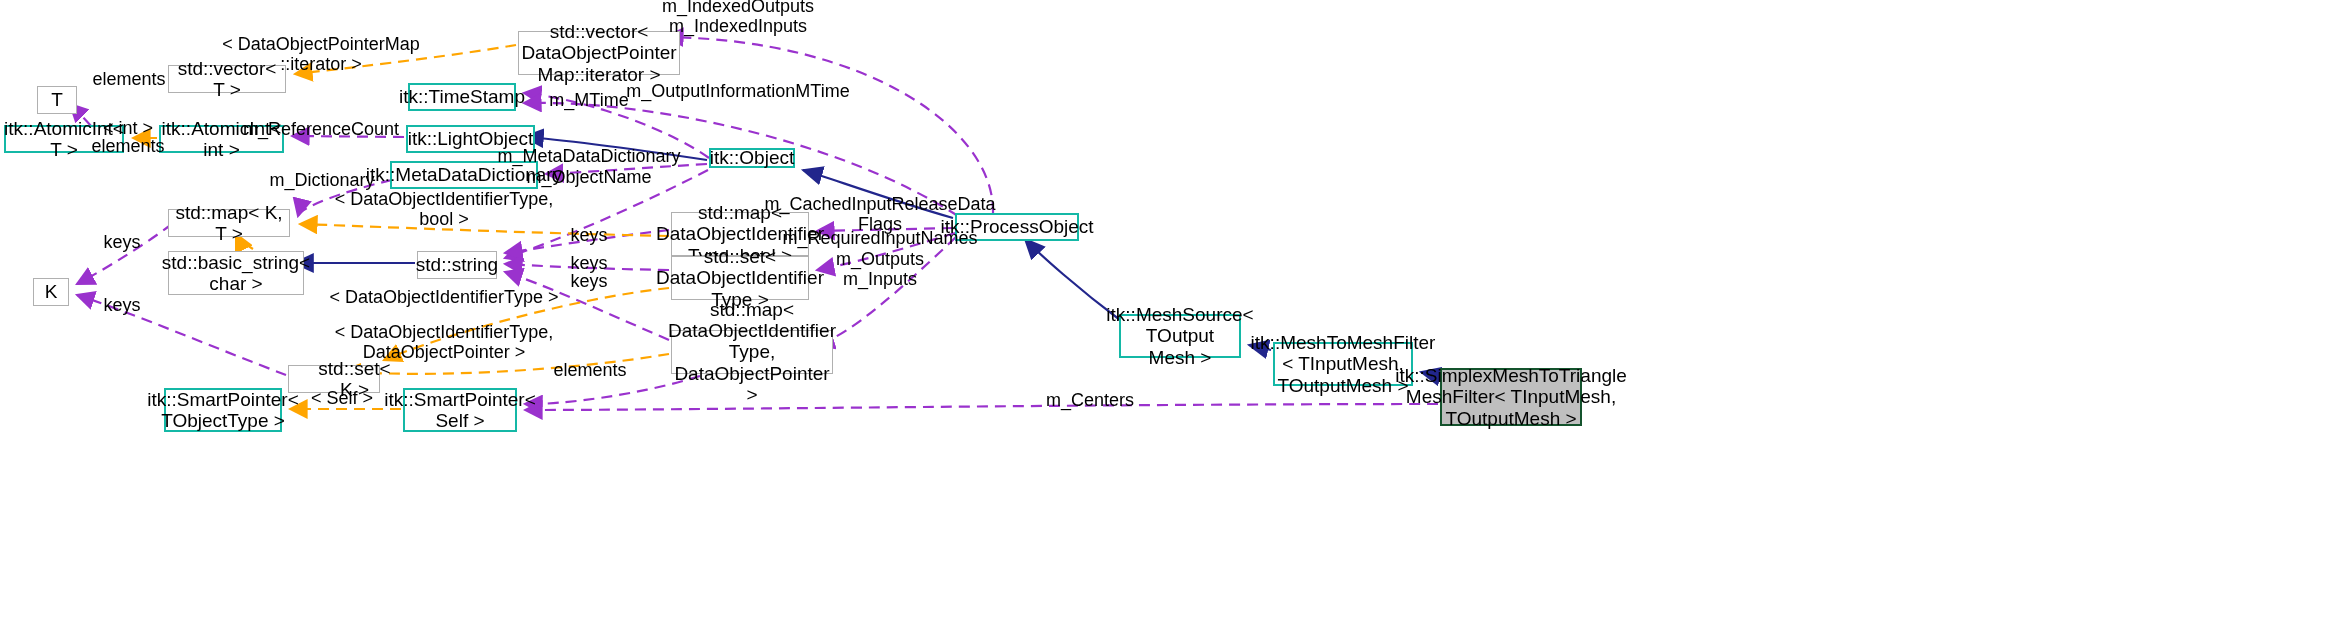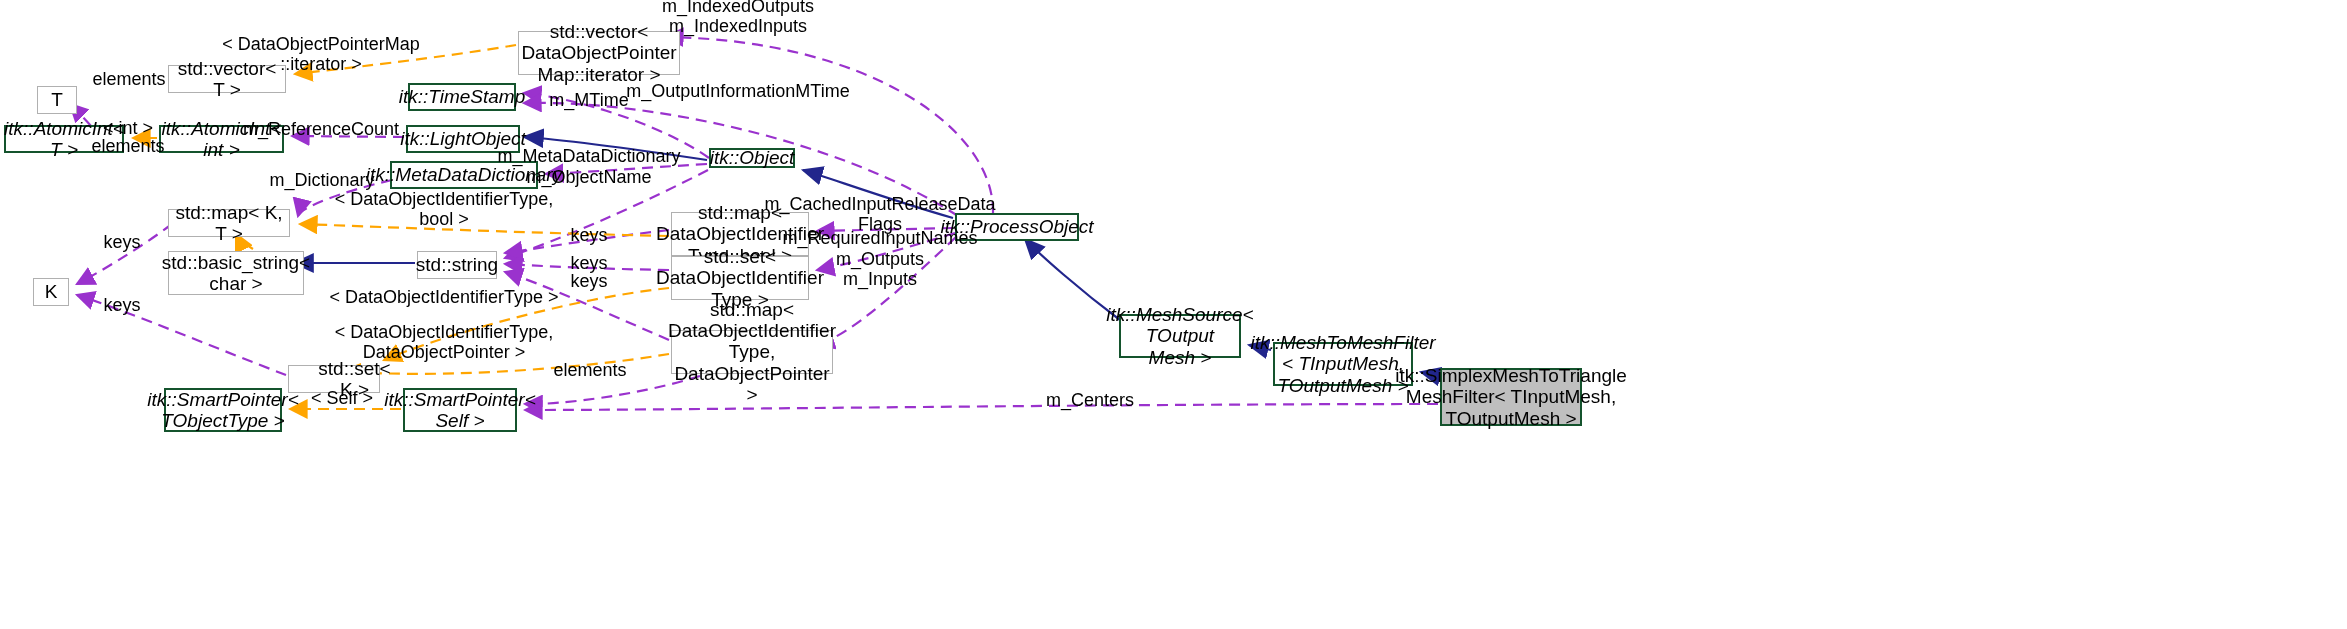--- a/index.html
+++ b/index.html
@@ -36,22 +36,21 @@
     background: #ffffff;
     white-space: pre-line;
     padding: 1px 4px;
   }
   
   .node.thin {
     border: 1px solid #b0b0b0;
   }
   
   .node.thick {
-    border: 2px solid #14532d;
-    font-style: italic;
+    border: 2px solid #14b8a6;
   }
   
   .node.current {
     border: 2px solid #14532d;
     background: #bfbfbf;
   }
   .edge-label {
     position: absolute;
     font-size: 18px;
     line-height: 1.1;
@@ -152,21 +151,21 @@
     </g>
   </svg>
 
   <div class="node thin" style="left:37px;  top:86px;  width:40px;  height:28px;">T</div>
   <div class="node thin" style="left:168px; top:65px;  width:118px; height:28px;">std::vector&lt; T &gt;</div>
   <div class="node thin" style="left:518px; top:31px;  width:162px; height:44px;">std::vector&lt; DataObjectPointer
 Map::iterator &gt;</div>
   <div class="node thick" style="left:408px; top:83px;  width:108px; height:28px;">itk::TimeStamp</div>
   <div class="node thick" style="left:4px;   top:125px; width:120px; height:28px;">itk::AtomicInt&lt; T &gt;</div>
   <div class="node thick" style="left:159px; top:125px; width:125px; height:28px;">itk::AtomicInt&lt; int &gt;</div>
-  <div class="node thick" style="left:406px; top:125px; width:114px; height:28px;">itk::LightObject</div>
+  <div class="node thick" style="left:406px; top:125px; width:129px; height:28px;">itk::LightObject</div>
   <div class="node thick" style="left:390px; top:161px; width:148px; height:28px;">itk::MetaDataDictionary</div>
   <div class="node thick" style="left:709px; top:148px; width:86px;  height:20px;">itk::Object</div>
   <div class="node thick" style="left:955px; top:213px; width:124px; height:28px;">itk::ProcessObject</div>
   <div class="node thin" style="left:168px; top:209px; width:122px; height:28px;">std::map&lt; K, T &gt;</div>
   <div class="node thin" style="left:671px; top:212px; width:138px; height:44px;">std::map&lt; DataObjectIdentifier
 Type, bool &gt;</div>
   <div class="node thin" style="left:168px; top:251px; width:136px; height:44px;">std::basic_string&lt;
 char &gt;</div>
   <div class="node thin" style="left:417px; top:251px; width:80px;  height:28px;">std::string</div>
   <div class="node thin" style="left:671px; top:256px; width:138px; height:44px;">std::set&lt; DataObjectIdentifier

